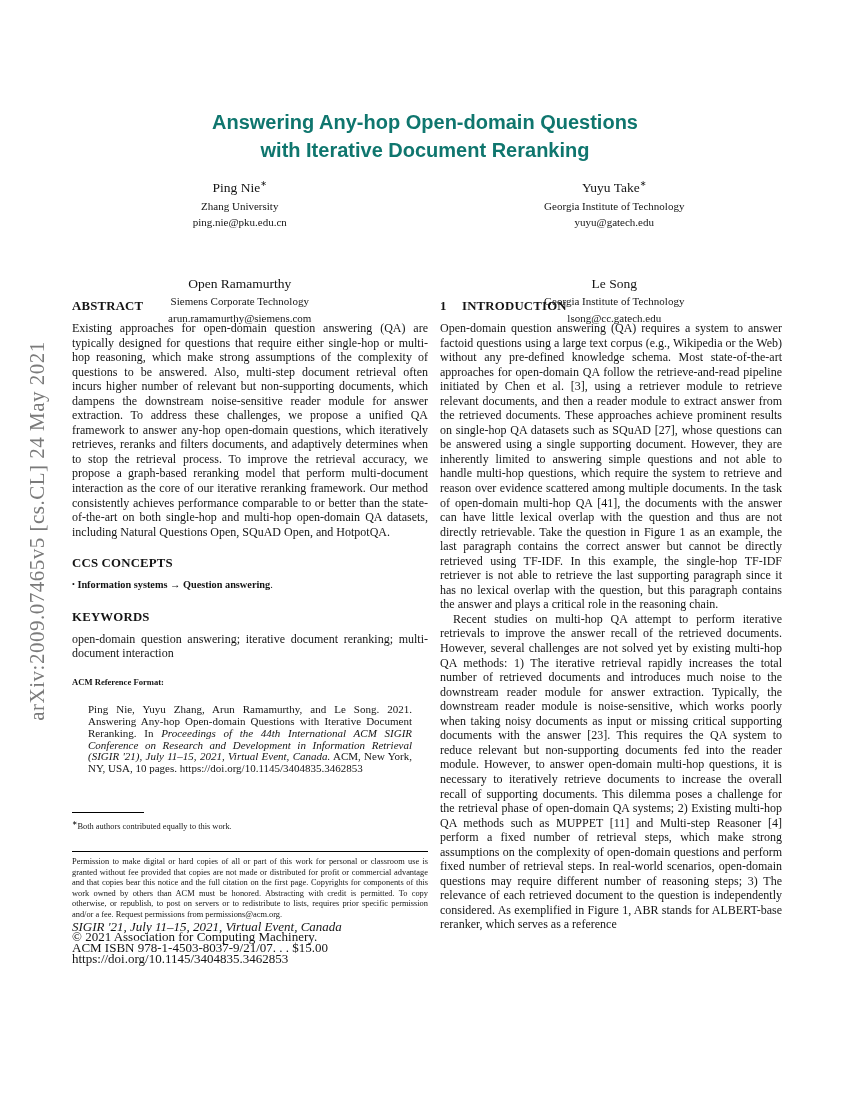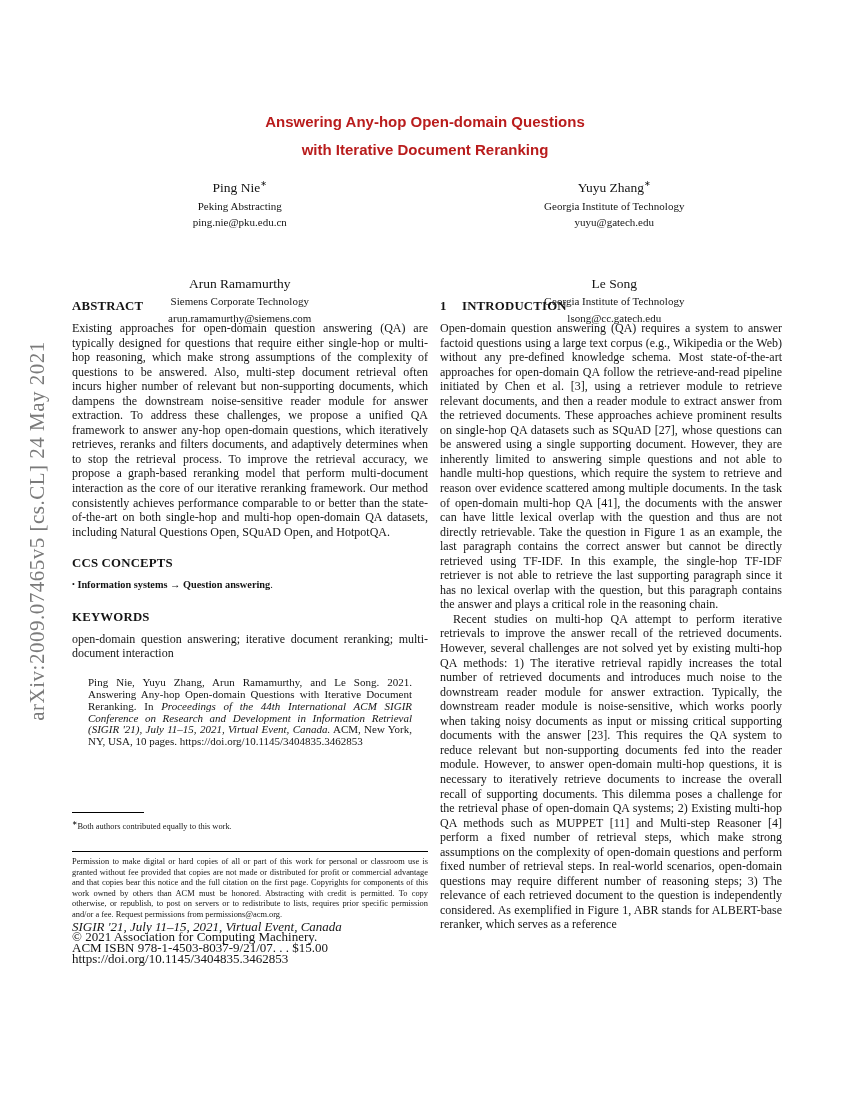--- a/index.html
+++ b/index.html
@@ -14,21 +14,21 @@
     position:absolute; left:-212px; top:516px; width:504px; height:30px;
     transform:rotate(-90deg); transform-origin:center center;
     text-align:center; font-size:21px; letter-spacing:0.5px;
     color:#7a7a7a; white-space:nowrap;
   }
 
   
   .title-block {
     position:absolute; top:108px; left:0; width:100%;
     text-align:center; font-family:"Liberation Sans", sans-serif;
-    font-weight:bold; font-size:15px; line-height:28px; color:#b91c1c;
+    font-weight:bold; font-size:20px; line-height:28px; color:#0f766e;
   }
 
   
   .authors-grid {
     position:absolute; top:174px; left:72px; width:710px;
     display:grid; grid-template-columns:1fr 1fr; row-gap:13px;
     text-align:center;
     gap:39px;
   }
   .author-name { font-size:13.5px; line-height:20px; }
@@ -79,50 +79,51 @@
   <div class="arxiv-watermark">arXiv:2009.07465v5  [cs.CL]  24 May 2021</div>
 
   <div class="title-block">
     <div>Answering Any-hop Open-domain Questions</div>
     <div>with Iterative Document Reranking</div>
   </div>
 
   <div class="authors-grid">
     <div class="author">
       <div class="author-name"><span>Ping Nie</span><sup>∗</sup></div>
-      <div class="author-affil">Peking Abstracting</div>
+      <div class="author-affil">Zhang University</div>
       <div class="author-email">ping.nie@pku.edu.cn</div>
     </div>
     <div class="author">
-      <div class="author-name"><span>Yuyu Zhang</span><sup>∗</sup></div>
+      <div class="author-name"><span>Yuyu Take</span><sup>∗</sup></div>
       <div class="author-affil">Georgia Institute of Technology</div>
       <div class="author-email">yuyu@gatech.edu</div>
     </div>
     <div class="author">
-      <div class="author-name"><span>Arun Ramamurthy</span><sup></sup></div>
+      <div class="author-name"><span>Open Ramamurthy</span><sup></sup></div>
       <div class="author-affil">Siemens Corporate Technology</div>
       <div class="author-email">arun.ramamurthy@siemens.com</div>
     </div>
     <div class="author">
       <div class="author-name"><span>Le Song</span><sup></sup></div>
       <div class="author-affil">Georgia Institute of Technology</div>
       <div class="author-email">lsong@cc.gatech.edu</div>
     </div>
   </div>
 
   <div class="col-left">
     <h2 class="section-heading">ABSTRACT</h2>
     <p class="body-text">Existing approaches for open-domain question answering (QA) are typically designed for questions that require either single-hop or multi-hop reasoning, which make strong assumptions of the complexity of questions to be answered. Also, multi-step document retrieval often incurs higher number of relevant but non-supporting documents, which dampens the downstream noise-sensitive reader module for answer extraction. To address these challenges, we propose a unified QA framework to answer any-hop open-domain questions, which iteratively retrieves, reranks and filters documents, and adaptively determines when to stop the retrieval process. To improve the retrieval accuracy, we propose a graph-based reranking model that perform multi-document interaction as the core of our iterative reranking framework. Our method consistently achieves performance comparable to or better than the state-of-the-art on both single-hop and multi-hop open-domain QA datasets, including Natural Questions Open, SQuAD Open, and HotpotQA.</p>
 
     <h2 class="section-heading gap-top">CCS CONCEPTS</h2>
     <p class="ccs-line"><span class="ccs-bullet">•</span><b> Information systems</b><span> → </span><b>Question answering</b><span>.</span></p>
 
     <h2 class="section-heading gap-top">KEYWORDS</h2>
     <p class="body-text">open-domain question answering; iterative document reranking; multi-document interaction</p>
 
+    <p class="acm-ref-heading">ACM Reference Format:</p>
     <p class="acm-ref-text"><span>Ping Nie, Yuyu Zhang, Arun Ramamurthy, and Le Song. 2021. Answering Any-hop Open-domain Questions with Iterative Document Reranking. In </span><span class="it">Proceedings of the 44th International ACM SIGIR Conference on Research and Development in Information Retrieval (SIGIR '21), July 11–15, 2021, Virtual Event, Canada.</span><span> ACM, New York, NY, USA, 10 pages. </span><span class="link-like">https://doi.org/10.1145/3404835.3462853</span></p>
   </div>
 
   <div class="footnote-block">
     <div class="footnote-rule"></div>
     <p class="footnote-text"><sup>∗</sup><span>Both authors contributed equally to this work.</span></p>
   </div>
 
   <div class="permission-block">
     <div class="permission-rule"></div>

